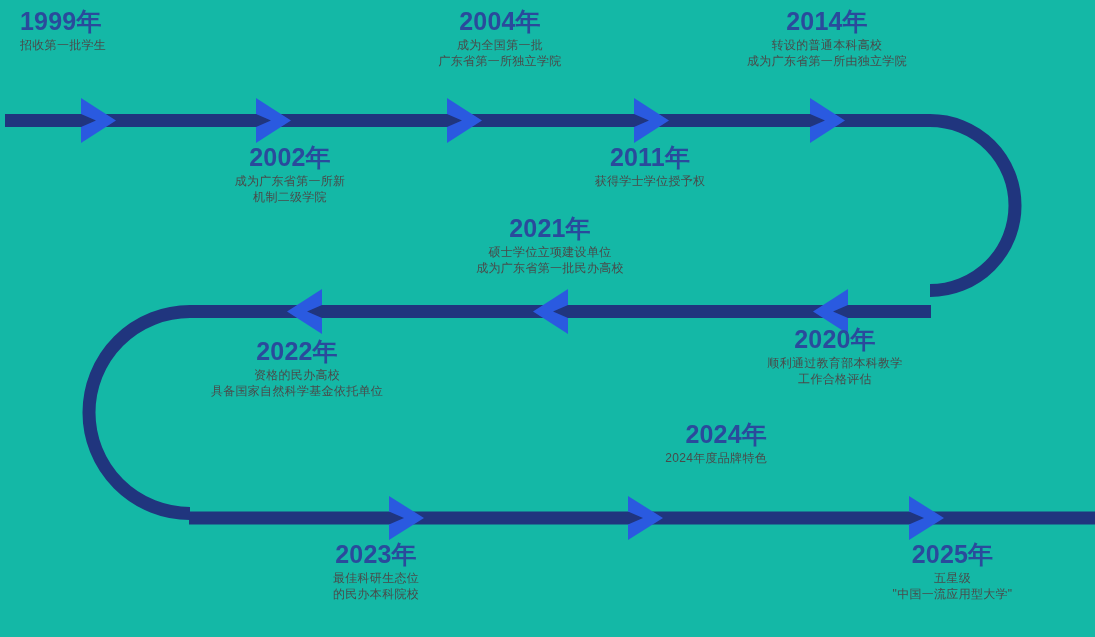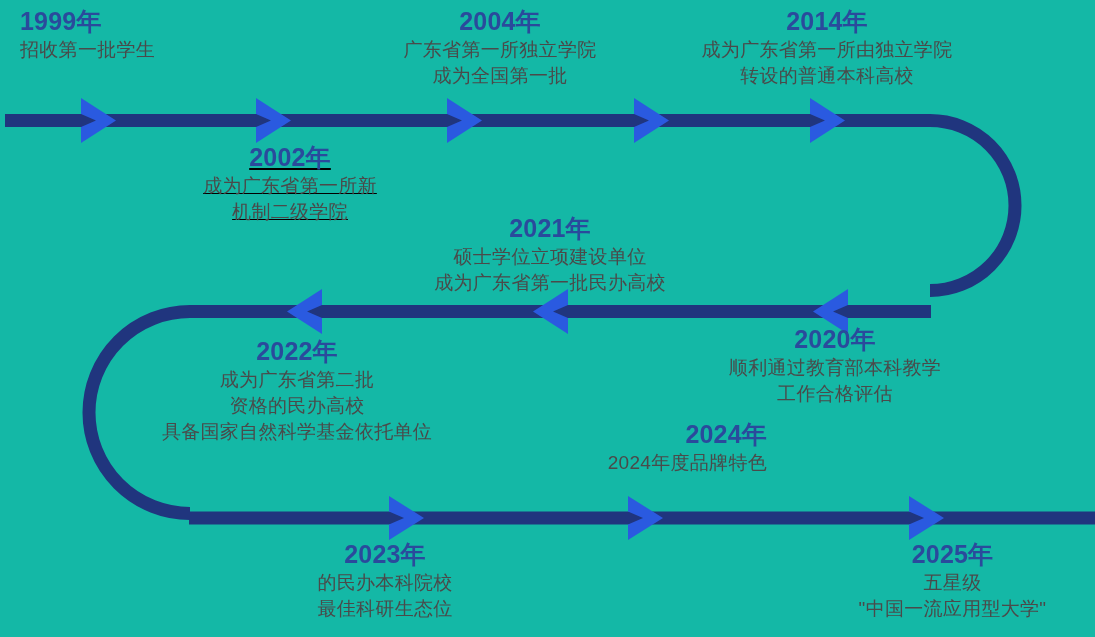--- a/index.html
+++ b/index.html
@@ -31,21 +31,21 @@
     white-space: nowrap;
   }
   .milestone .year {
     font-size: 25px;
     font-weight: bold;
     color: #2a4a9c;
     letter-spacing: 0.2px;
     line-height: 1.28;
   }
   .milestone .desc-line {
-    font-size: 19px;
+    font-size: 12px;
     font-weight: normal;
     color: #4a4a4a;
     letter-spacing: 0.3px;
     line-height: 1.36;
   }
 </style>
 </head>
 <body>
 
 <div id="stage">
@@ -93,67 +93,70 @@
     <g>
       <path d="M 909 496 L 944 518 L 909 540 L 909 524.5 L 924 518 L 909 511.5 Z" fill="#2a5ae0"></path>
     </g>
   </svg>
 
   <div class="milestone" style="left: 20px; top: 5px; text-align: left;">
     <div class="year">1999年</div>
     <div class="desc-line">招收第一批学生</div>
   </div>
 
-  <div class="milestone" style="left: 170px; top: 141px; width: 240px; text-decoration: underline;">
+  <div class="milestone" style="left: 170px; top: 141px; width: 240px;">
     <div class="year">2002年</div>
     <div class="desc-line">成为广东省第一所新</div>
     <div class="desc-line">机制二级学院</div>
   </div>
 
   <div class="milestone" style="left: 355px; top: 5px; width: 290px;">
     <div class="year">2004年</div>
+    <div class="desc-line">成为全国第一批</div>
     <div class="desc-line">广东省第一所独立学院</div>
-    <div class="desc-line">成为全国第一批</div>
   </div>
 
+  <div class="milestone" style="left: 530px; top: 141px; width: 240px;">
+    <div class="year">2011年</div>
+    <div class="desc-line">获得学士学位授予权</div>
+  </div>
 
   <div class="milestone" style="left: 672px; top: 5px; width: 310px;">
     <div class="year">2014年</div>
+    <div class="desc-line">转设的普通本科高校</div>
     <div class="desc-line">成为广东省第一所由独立学院</div>
-    <div class="desc-line">转设的普通本科高校</div>
   </div>
 
   <div class="milestone" style="left: 400px; top: 212px; width: 300px;">
     <div class="year">2021年</div>
     <div class="desc-line">硕士学位立项建设单位</div>
     <div class="desc-line">成为广东省第一批民办高校</div>
   </div>
 
   <div class="milestone" style="left: 690px; top: 323px; width: 290px;">
     <div class="year">2020年</div>
     <div class="desc-line">顺利通过教育部本科教学</div>
     <div class="desc-line">工作合格评估</div>
   </div>
 
   <div class="milestone" style="left: 132px; top: 335px; width: 330px;">
     <div class="year">2022年</div>
-    <div class="desc-line">成为广东省第二批</div>
     <div class="desc-line">资格的民办高校</div>
     <div class="desc-line">具备国家自然科学基金依托单位</div>
   </div>
 
   <div class="milestone" style="left: 527px; top: 418px; width: 240px; text-align: right;">
     <div class="year">2024年</div>
     <div class="desc-line">2024年度品牌特色</div>
   </div>
 
-  <div class="milestone" style="left: 265px; top: 538px; width: 240px;">
+  <div class="milestone" style="left: 256px; top: 538px; width: 240px;">
     <div class="year">2023年</div>
+    <div class="desc-line">最佳科研生态位</div>
     <div class="desc-line">的民办本科院校</div>
-    <div class="desc-line">最佳科研生态位</div>
   </div>
 
   <div class="milestone" style="left: 820px; top: 538px; width: 265px;">
     <div class="year">2025年</div>
     <div class="desc-line">五星级</div>
     <div class="desc-line">"中国一流应用型大学"</div>
   </div>
 
 </div>
 

